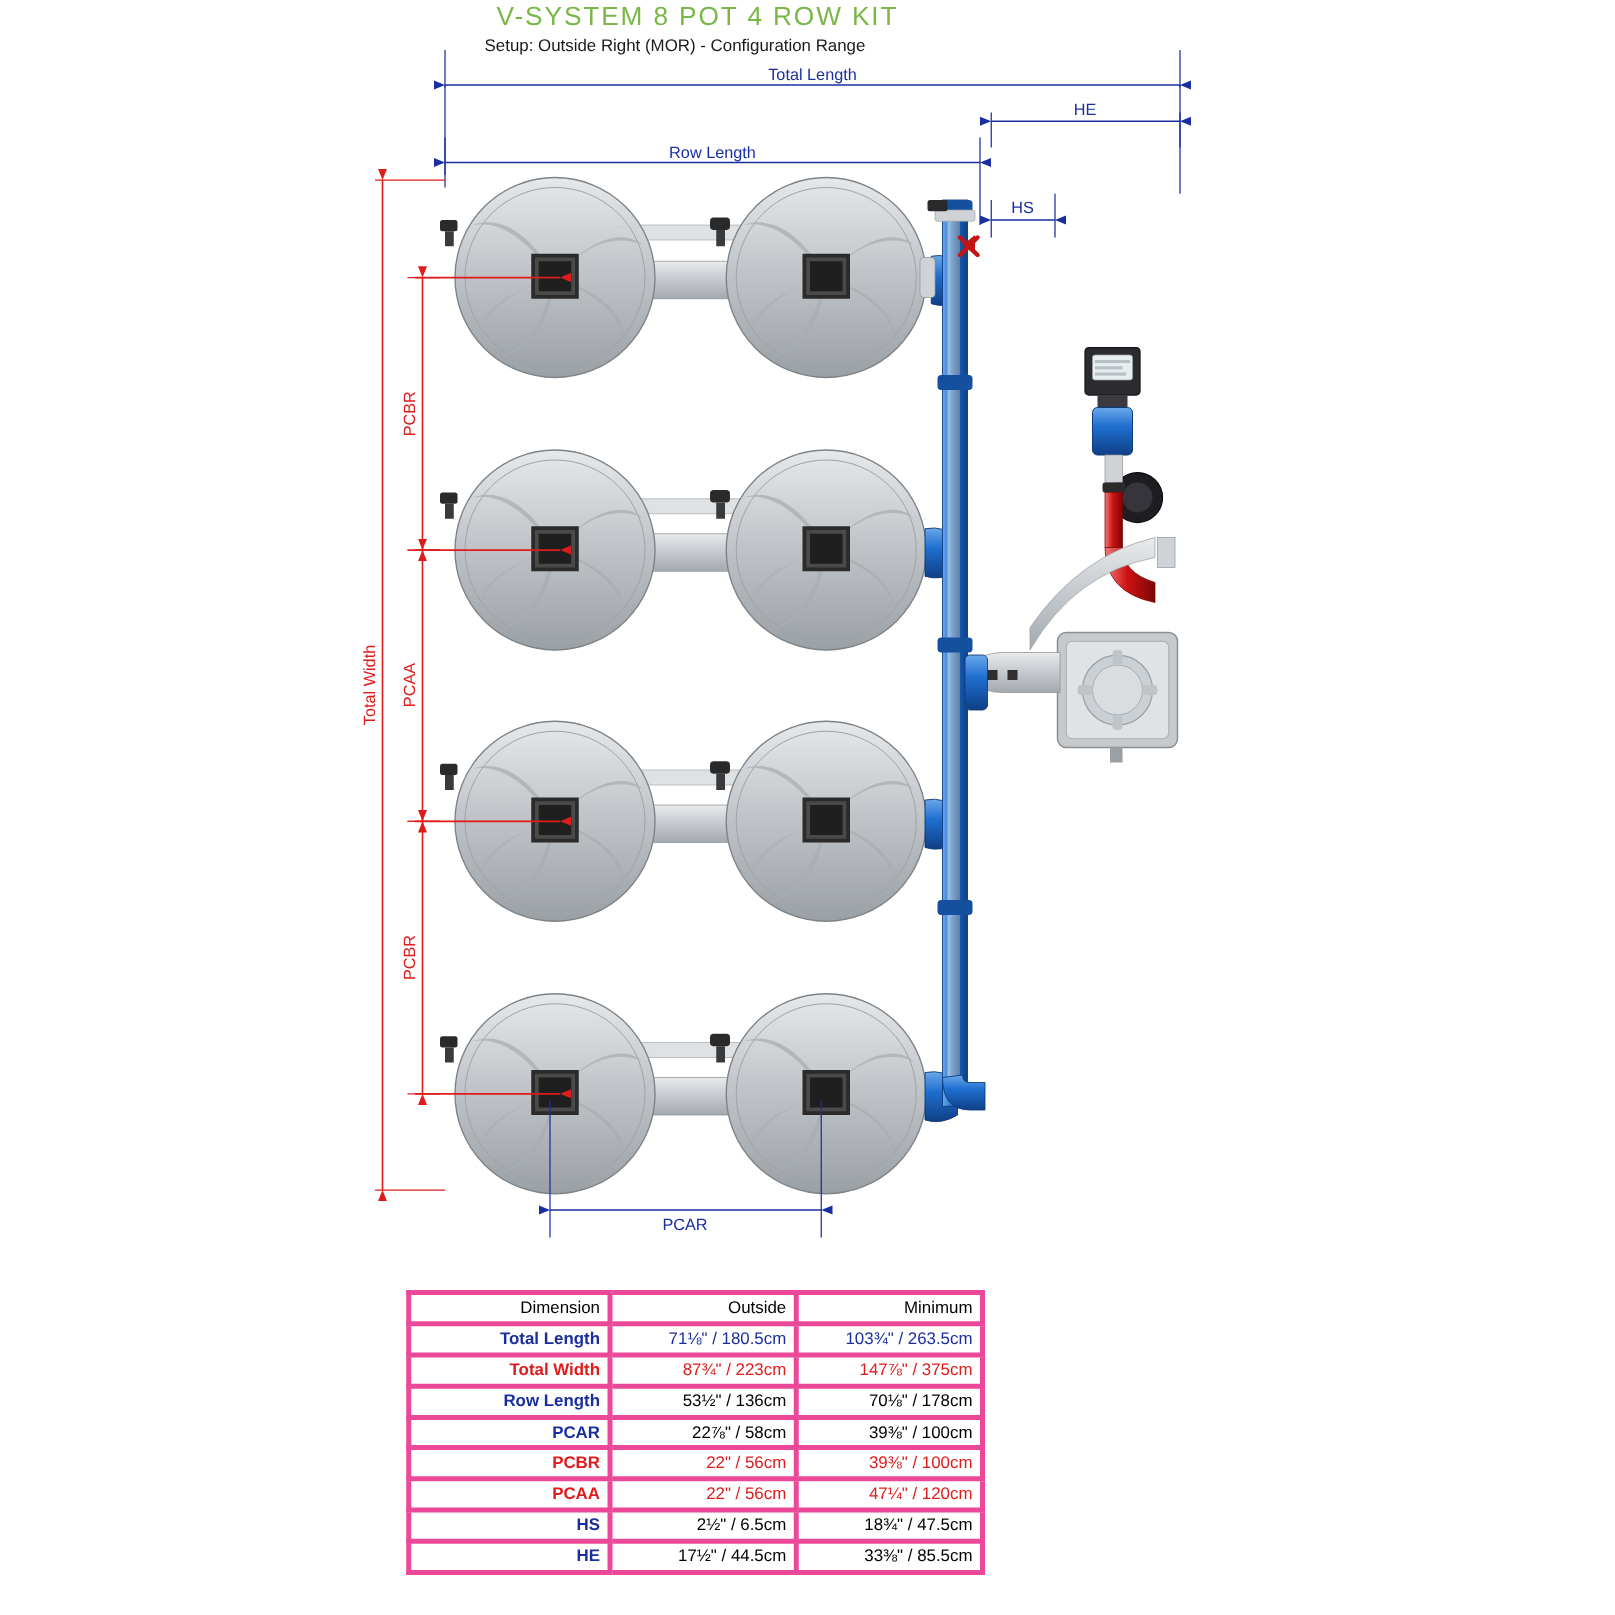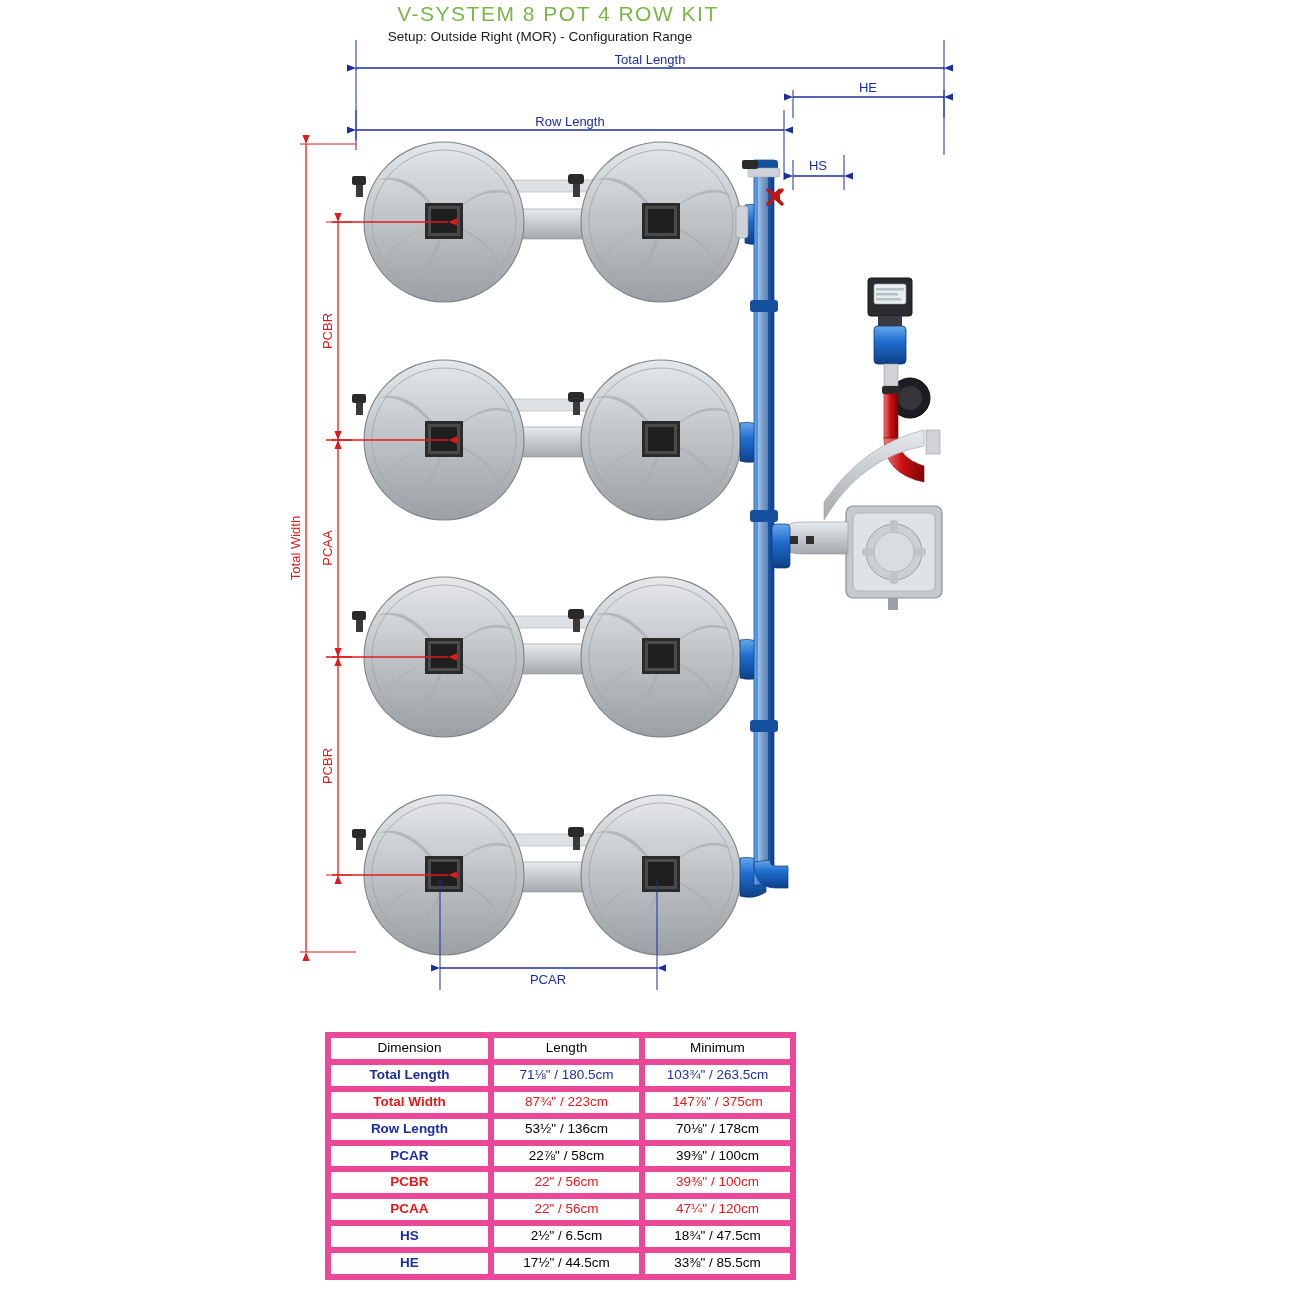--- a/index.html
+++ b/index.html
@@ -45,23 +45,23 @@
     left: 0;
   }
   .dimtable {
     position: absolute;
     left: 325px;
     top: 1032px;
     border-collapse: collapse;
     font-size: 13.5px;
   }
   .dimtable th, .dimtable td {
-    border: 6px solid #ec4899;
+    border: 4px solid #ec4899;
     padding: 2px 6px;
-    text-align: center;
+    text-align: right;
     font-weight: normal;
     line-height: 1.25;
   }
   .dimtable th {
     font-weight: normal;
     color: #000;
   }
   .dimtable .lbl {
     font-weight: bold;
     width: 145px;
@@ -389,21 +389,21 @@
       <path d="M657,880 L657,990" stroke="#1b2ea0" stroke-width="1"></path>
       <path d="M440,968 L657,968" stroke="#1b2ea0" stroke-width="1.3" marker-start="url(#arrL)" marker-end="url(#arrR)"></path>
       <text class="lbl-blue" x="548" y="984" text-anchor="middle">PCAR</text>
     </g>
   </svg>
 
   <table class="dimtable">
     <thead>
       <tr>
         <th>Dimension</th>
-        <th>Length</th>
+        <th>Outside</th>
         <th>Minimum</th>
       </tr>
     </thead>
     <tbody>
       <tr>
         <td class="lbl c-blue">Total Length</td>
         <td class="val c-blue">71⅛" / 180.5cm</td>
         <td class="val c-blue">103¾" / 263.5cm</td>
       </tr>
       <tr>

